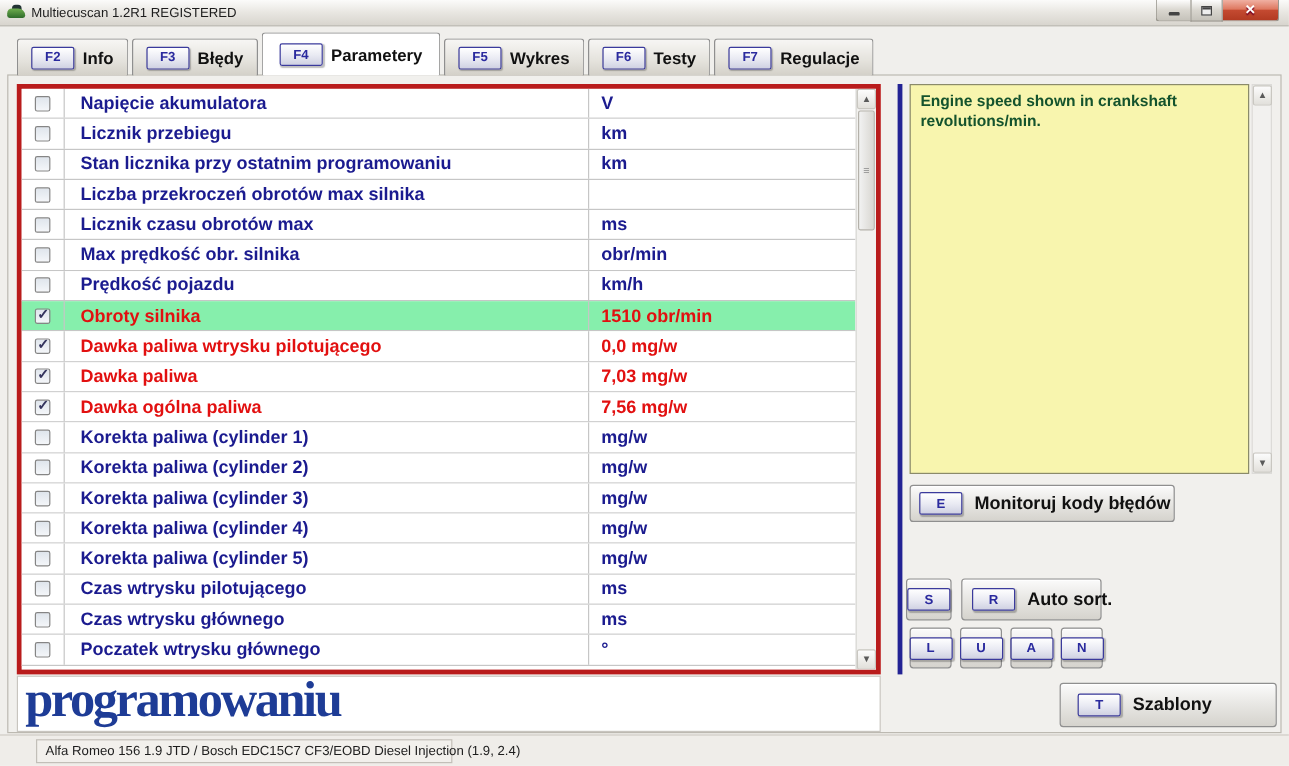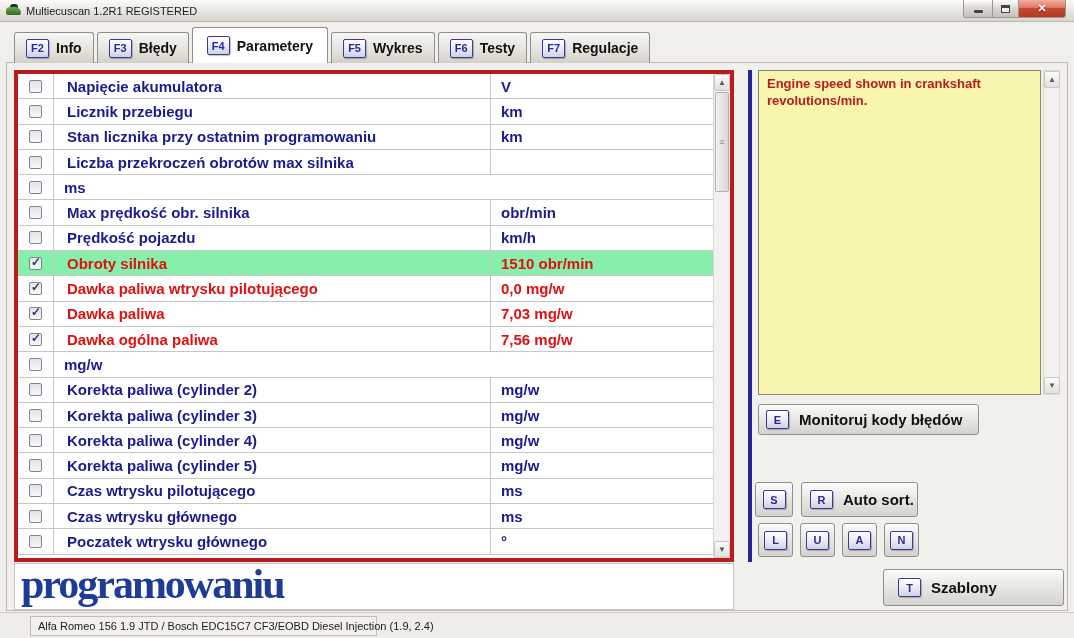--- a/index.html
+++ b/index.html
@@ -33,21 +33,21 @@
   .tabstrip { position:absolute; left:14px; top:27px; height:36px;
     display:flex; align-items:flex-end; z-index:5; }
   .tab { height:31px; display:flex; align-items:center; padding:0 11px;
     margin-right:3px; border:1px solid #8f8f8f; border-bottom:none;
     border-radius:3px 3px 0 0;
     background:linear-gradient(#f7f6f4,#e4e2dc 60%,#d3d0c8); cursor:default; }
   .tab.active { height:36px; background:#fff; position:relative; z-index:6; padding:0 14px; }
   .tab .keycap { margin-right:7px; }
   .tab-label { font-size:14px; font-weight:bold; color:#111; }
 
-  .keycap { width:23px; height:19px; border:1px solid #3a3a9c; border-radius:2px;
+  .keycap { width:36px; height:19px; border:1px solid #3a3a9c; border-radius:2px;
     background:linear-gradient(#ffffff,#e8e9f2 55%,#cfd1e2);
     color:#2a2a9e; font-size:11px; font-weight:bold;
     display:inline-flex; align-items:center; justify-content:center;
     box-shadow:1px 1px 1px rgba(0,0,0,.25); flex:none; }
 
   
   .tabpage { position:absolute; left:6px; top:62px; width:1062px; height:549px;
     border:1px solid #bcb9b1; background:#f1f0ed; }
 
   
@@ -80,21 +80,21 @@
   .sb-thumb { position:absolute; left:1px; width:14px;
     background:linear-gradient(90deg,#f2f2f2,#d9d7d2); border:1px solid #b4b1aa;
     border-radius:2px; display:flex; align-items:center; justify-content:center;
     color:#8a8a8a; font-size:9px; letter-spacing:0; }
 
   
   .divider { position:absolute; left:748px; top:70px; width:4px; height:492px;
     background:#232394; }
   .infobox { position:absolute; left:758px; top:70px; width:283px; height:325px;
     background:#f8f5ae; border:1px solid #8a8a6a; padding:5px 8px;
-    font-size:13px; font-weight:bold; color:#b91c1c; line-height:1.3; }
+    font-size:13px; font-weight:bold; color:#14532d; line-height:1.3; }
   .info-scroll { position:absolute; left:1043px; top:70px; width:17px; height:325px;
     background:#f2f1ef; border:1px solid #dcdbd8; }
 
   .btn { position:absolute; border:1px solid #8f8f8f; border-radius:3px;
     background:linear-gradient(#fbfbfb,#e9e8e5 45%,#d5d3cd);
     box-shadow:inset 0 1px 0 #fff; display:flex; align-items:center; cursor:default; }
   .btn .blabel { font-size:15px; font-weight:bold; color:#111; margin-left:10px; white-space:nowrap; }
   .btn.square { justify-content:center; }
 
   #btn-monitor { left:758px; top:404px; width:221px; height:31px; padding-left:7px; }
@@ -196,20 +196,21 @@
         <div class="cell-check">
           <span class="cbox"></span>
         </div>
         <div class="cell-name">Liczba przekroczeń obrotów max silnika</div>
         <div class="cell-value"></div>
       </div>
       <div class="trow">
         <div class="cell-check">
           <span class="cbox"></span>
         </div>
+        <div class="cell-name">Licznik czasu obrotów max</div>
         <div class="cell-value">ms</div>
       </div>
       <div class="trow">
         <div class="cell-check">
           <span class="cbox"></span>
         </div>
         <div class="cell-name">Max prędkość obr. silnika</div>
         <div class="cell-value">obr/min</div>
       </div>
       <div class="trow">
@@ -244,20 +245,21 @@
         <div class="cell-check">
           <span class="cbox on"></span>
         </div>
         <div class="cell-name">Dawka ogólna paliwa</div>
         <div class="cell-value">7,56 mg/w</div>
       </div>
       <div class="trow">
         <div class="cell-check">
           <span class="cbox"></span>
         </div>
+        <div class="cell-name">Korekta paliwa (cylinder 1)</div>
         <div class="cell-value">mg/w</div>
       </div>
       <div class="trow">
         <div class="cell-check">
           <span class="cbox"></span>
         </div>
         <div class="cell-name">Korekta paliwa (cylinder 2)</div>
         <div class="cell-value">mg/w</div>
       </div>
       <div class="trow">

